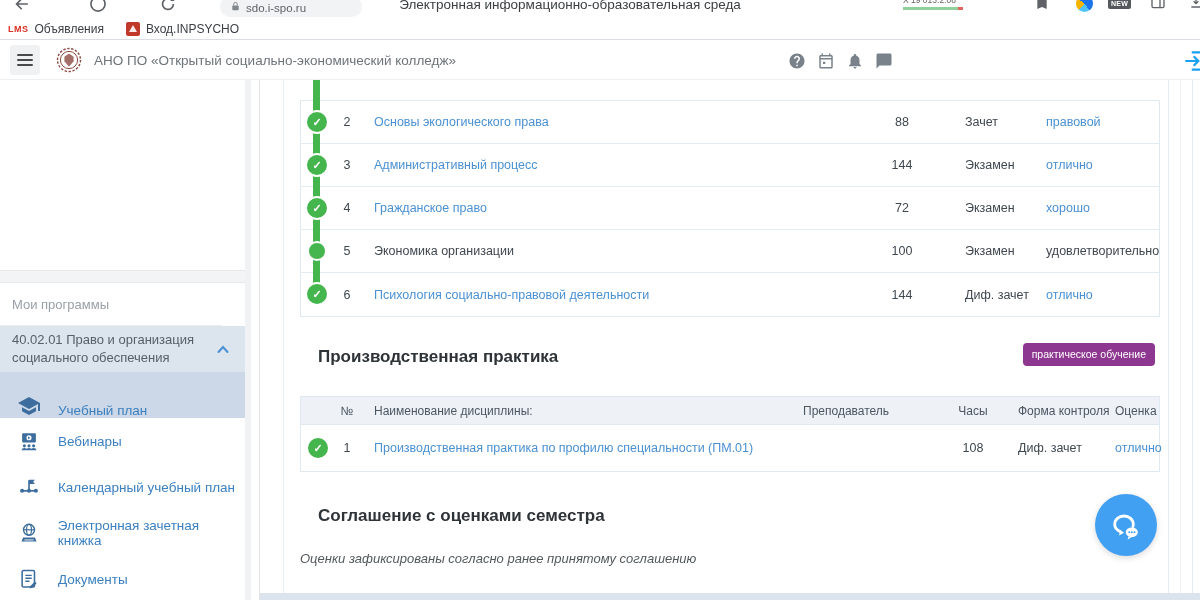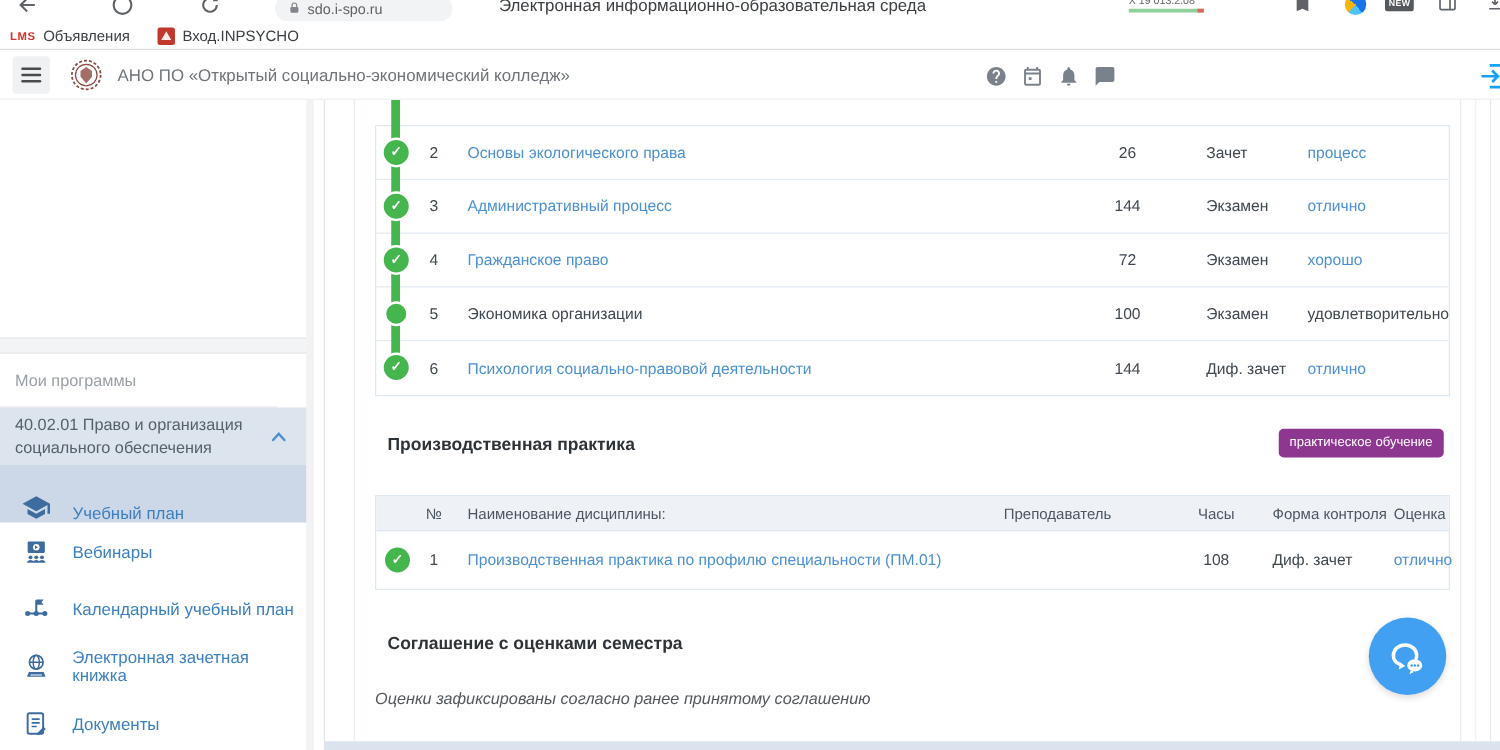--- a/index.html
+++ b/index.html
@@ -80,21 +80,21 @@
   .c-form { left:640px;margin-left:24px; }
   .c-grade{ left:745px; }
   .lnk { color:#4a90d2; cursor:pointer; }
 
   .timeline { position:absolute; left:313px; top:80px; width:7px; height:214px; background:#45b54d; z-index:3; }
   .node { position:absolute; z-index:4; border-radius:50%; background:#45b54d; border:2.5px solid #fff; }
   .node.check { width:24px; height:24px; left:305px; display:flex; align-items:center; justify-content:center; }
   .node.check::after { content:"✓"; color:#fff; font-size:11px; font-weight:bold; line-height:1; }
   .node.dot { width:20px; height:20px; left:307px; }
 
-  .sec-title { position:absolute; left:310px; font-size:14px; font-weight:bold; color:#2e3338; }
+  .sec-title { position:absolute; left:318px; font-size:17px; font-weight:bold; color:#2e3338; }
   .badge { position:absolute; right:45px; top:343px; height:23px; line-height:23px; padding:0 9px;
            background:#8e3790; color:#fff; font-size:10.5px; border-radius:4px; white-space:nowrap; }
 
   .ptable { position:absolute; left:300px; top:396px; width:860px; border:1px solid #dfe9f2; background:#fff; }
   .phead { position:relative; height:28px; background:#eef2f7; border-bottom:1px solid #dfe9f2; }
   .phead .cell { font-size:12px; color:#4c5661; }
   .prow { position:relative; height:46px; }
   .p-num   { left:35px; width:22px; justify-content:center; }
   .p-name  { left:73px; }
   .p-teach { left:502px; }
@@ -272,23 +272,23 @@
 
   <div class="card-l"></div>
   <div class="card-r"></div>
   <div class="line1"></div>
   <div class="line2"></div>
 
   <div class="table1">
     <div class="trow">
       <span class="cell c-num">2</span>
       <span class="cell c-name lnk">Основы экологического права</span>
-      <span class="cell c-hours">26</span>
+      <span class="cell c-hours">88</span>
       <span class="cell c-form">Зачет</span>
-      <span class="cell c-grade lnk">процесс</span>
+      <span class="cell c-grade lnk">правовой</span>
     </div>
     <div class="trow">
       <span class="cell c-num">3</span>
       <span class="cell c-name lnk">Административный процесс</span>
       <span class="cell c-hours">144</span>
       <span class="cell c-form">Экзамен</span>
       <span class="cell c-grade lnk">отлично</span>
     </div>
     <div class="trow">
       <span class="cell c-num">4</span>

